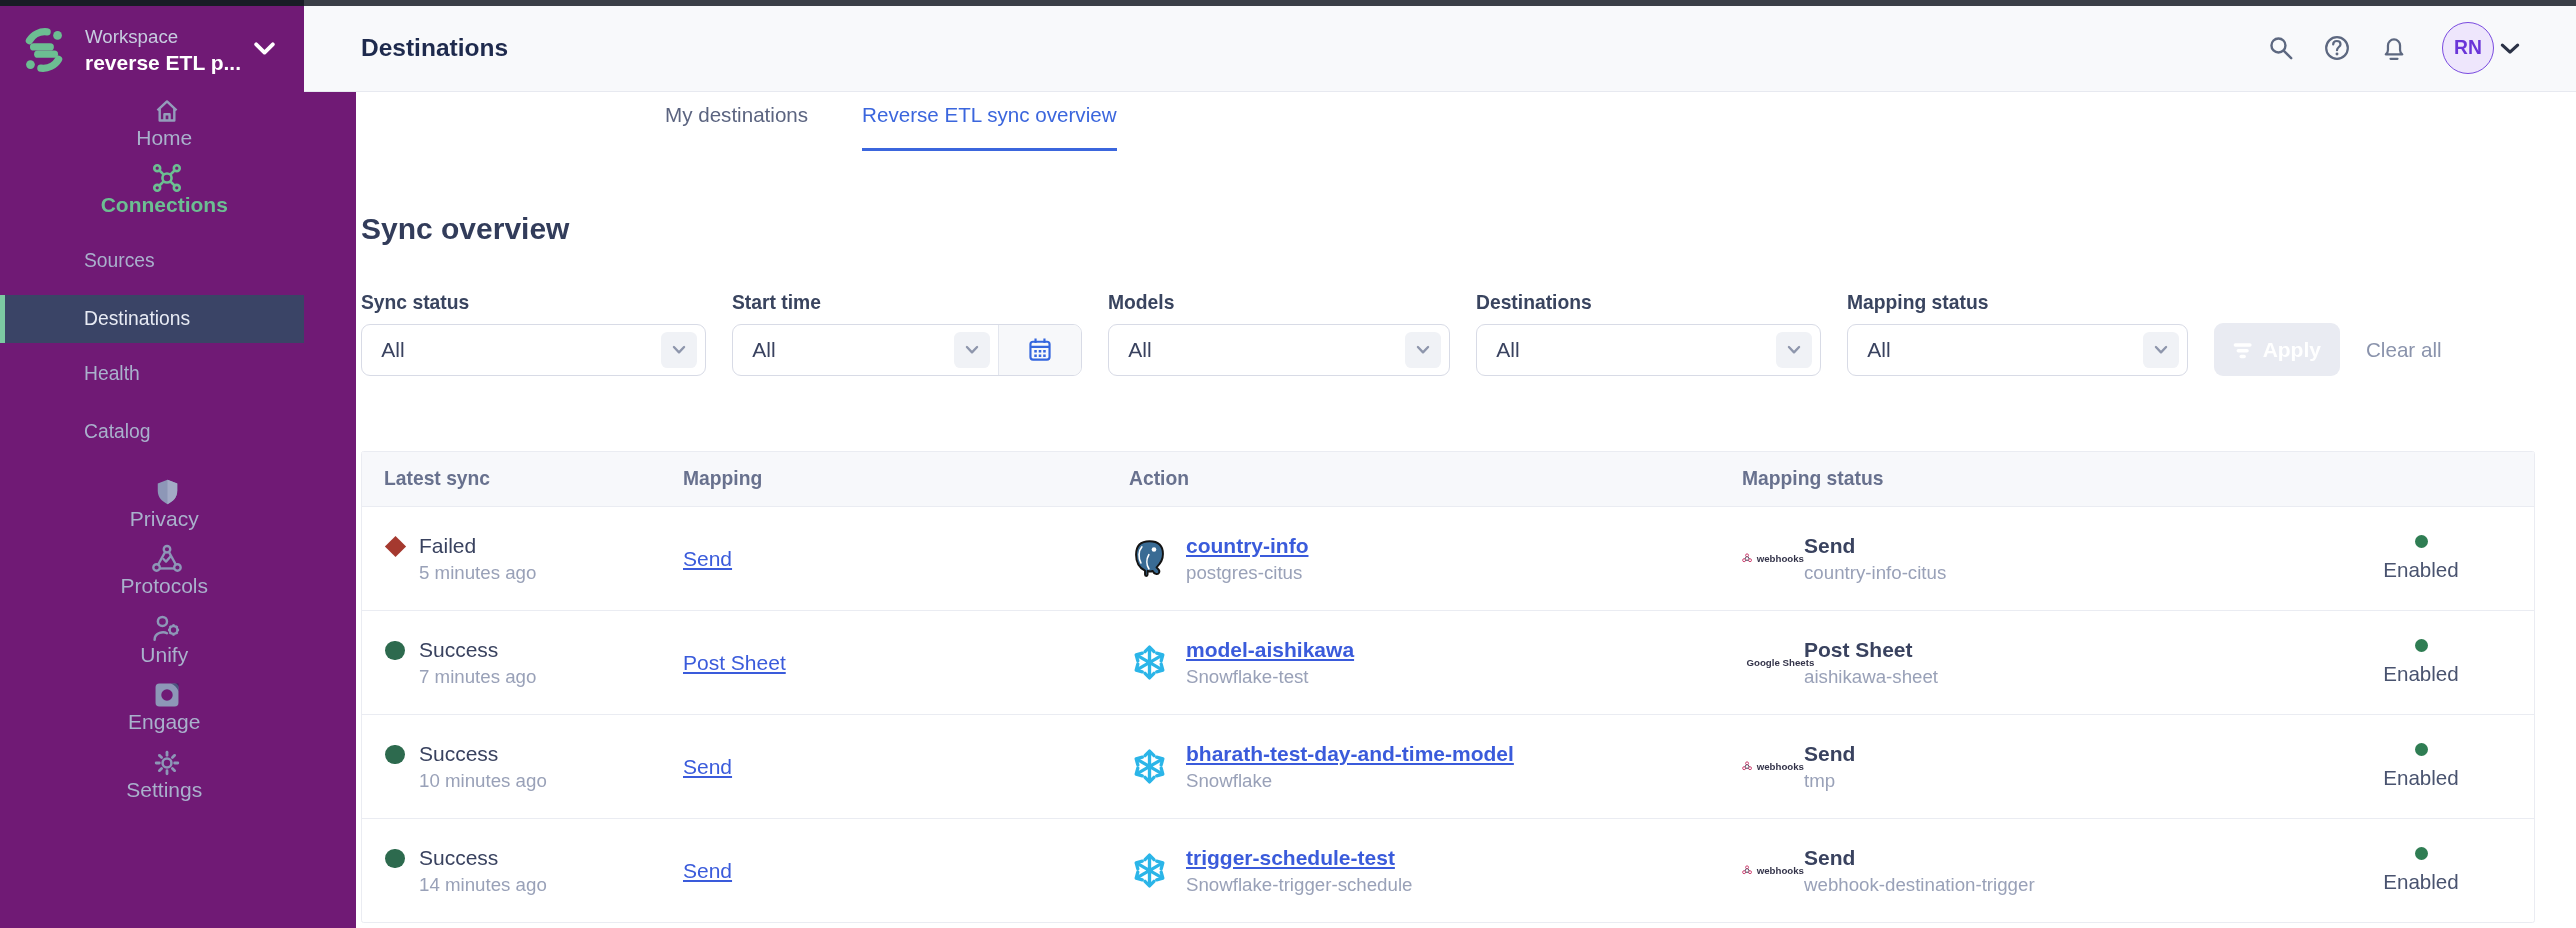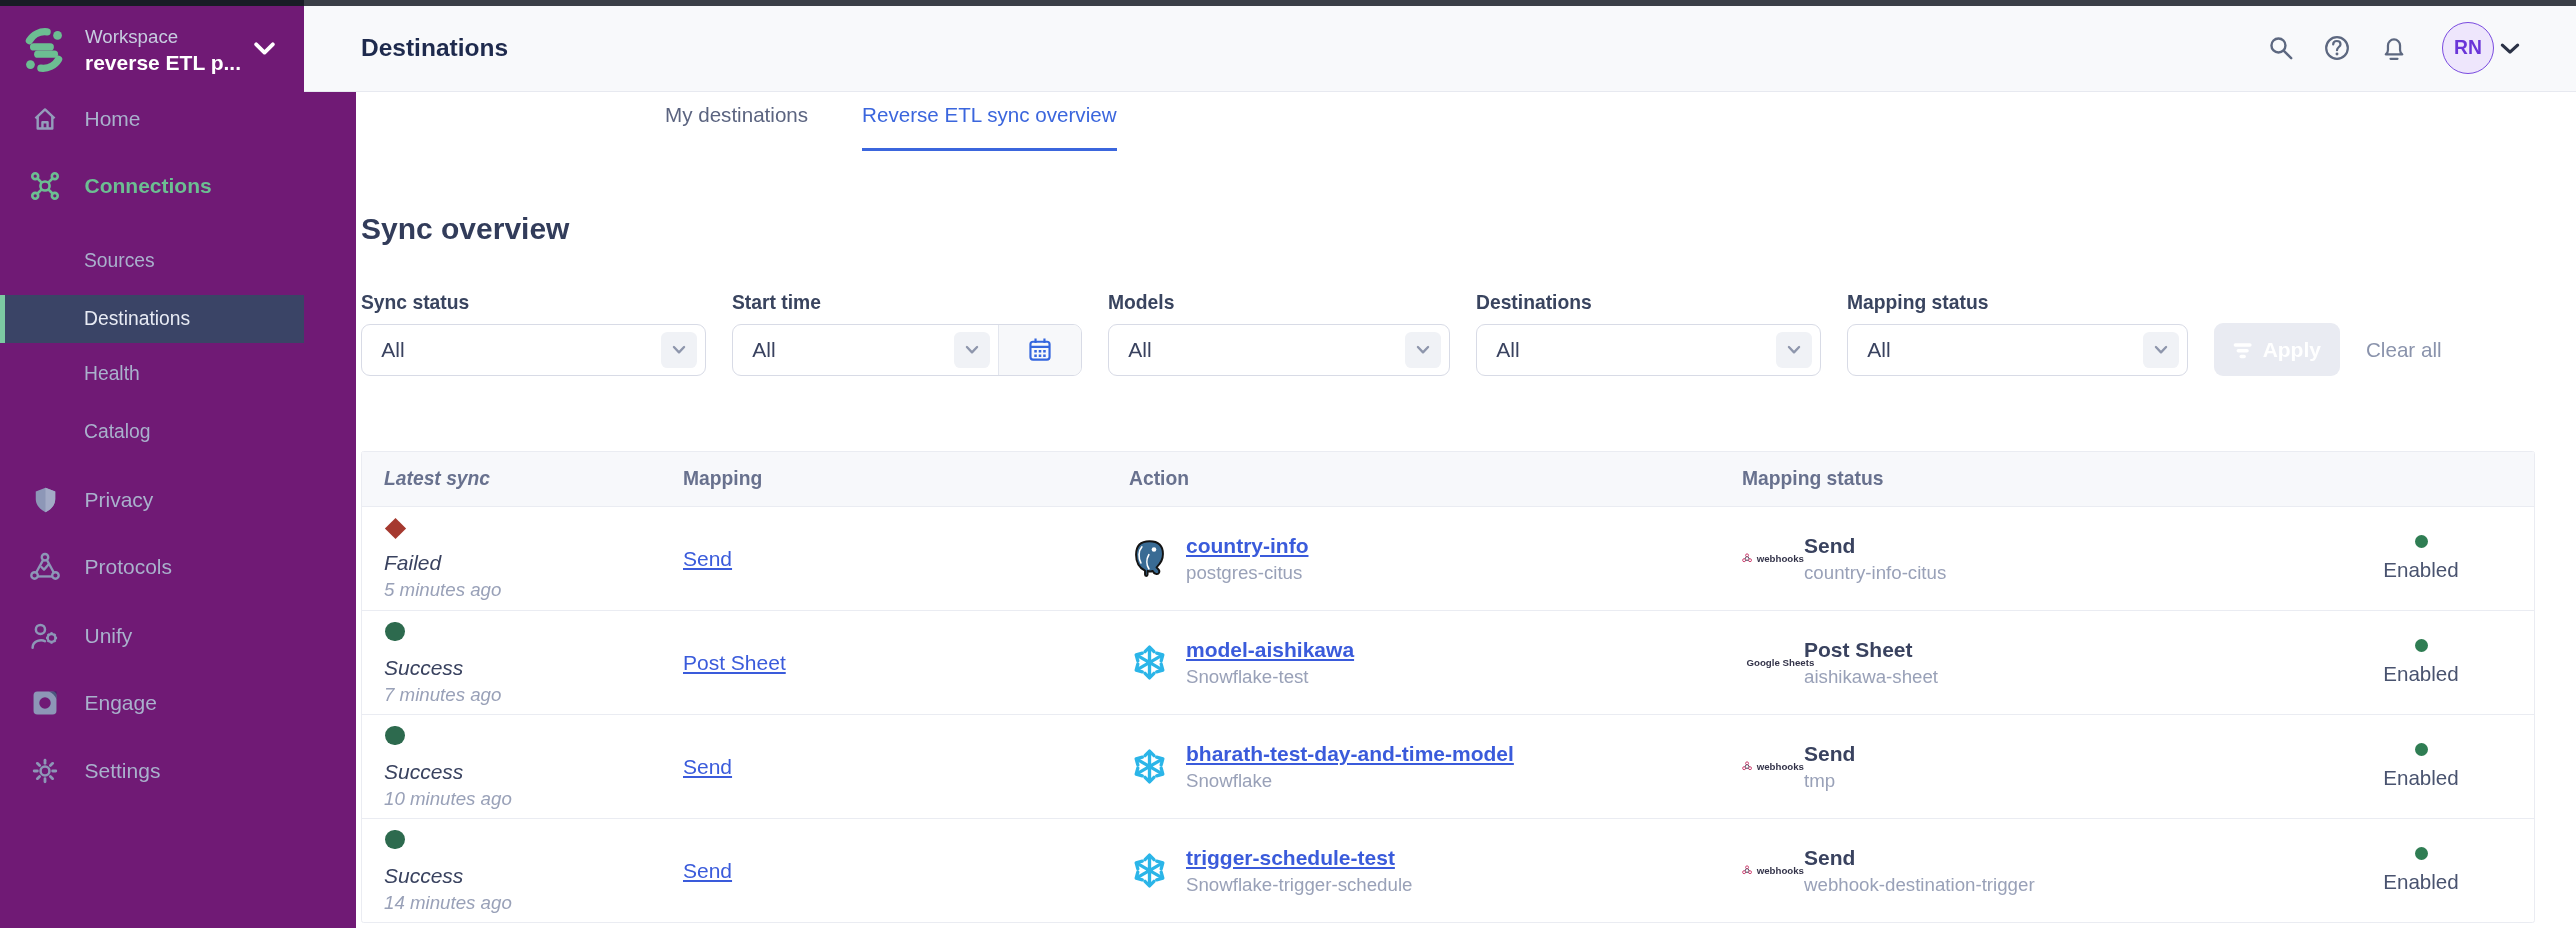--- a/index.html
+++ b/index.html
@@ -11,21 +11,21 @@
   .topstrip { position:absolute; top:0; left:0; width:2576px; height:6.4px; background:#3b3f47; }
   .topstrip-left { position:absolute; top:0; left:0; width:304px; height:6.4px; background:#191c26; }
 
   
   .sidebar { position:absolute; top:6.4px; left:0; width:356px; height:922px; background:#701a75; }
   .ws { position:absolute; top:13px; left:0; width:304px; height:71px; cursor:pointer; }
   .ws-logo { position:absolute; left:19.3px; top:5.2px; width:50px; height:50px; }
   .ws-label { position:absolute; left:85px; top:6.4px; font-size:18.7px; color:#c7cde0; }
   .ws-name { position:absolute; left:85px; top:32px; font-size:21px; font-weight:700; color:#fff; }
   .ws-chev { position:absolute; left:253px; top:22px; }
-  .nav-item { position:absolute; left:0; width:304px; height:46px; display:flex; align-items:center; cursor:pointer; }
+  .nav-item { position:absolute; left:0; width:304px; height:46px; display:flex; align-items:center; cursor:pointer;flex-direction:column; }
   .nav-icon { width:30px; height:30px; margin-left:30px; flex:0 0 30px; display:flex; align-items:center; justify-content:center; }
   .nav-label { margin-left:24.5px; font-size:21px; color:#a9b1cc; }
   .nav-label.green { color:#6cbe92; font-weight:600; }
   .sub-item { position:absolute; left:0; width:304px; height:48px; display:flex; align-items:center; cursor:pointer; }
   .sub-label { margin-left:84px; font-size:19.3px; color:#a9b1cc; }
   .sub-item.active { background:#3a4466; border-left:5.2px solid #7cc9a2; }
   .sub-item.active .sub-label { margin-left:79px; color:#e8ebf4; }
 
   
   .header { position:absolute; top:6.4px; left:304px; width:2272px; height:86px; background:#f8f9fb; border-bottom:1.3px solid #e7e9f0; }
@@ -58,23 +58,23 @@
   .apply-btn { width:126px; height:53px; border:none; border-radius:9px; background:#e9ebf2;
                display:flex; align-items:center; justify-content:center; gap:10.3px; cursor:default; }
   .apply-label { font-size:21px; font-weight:600; color:#fff; }
   .clear-all { height:53px; display:flex; align-items:center; font-size:20.6px; color:#8a93ac; cursor:pointer; }
 
   
   .table { position:absolute; top:451px; left:361px; width:2174px; border:1.3px solid #eaecf2; border-radius:2.6px; background:#fff; }
   .t-grid { display:grid; grid-template-columns:321px 446px 613px 552px 1fr; align-items:center; }
   .t-head { height:54px; background:#f7f8fb; }
   .t-head .t-cell { font-size:19.3px; font-weight:600; color:#68718e; }
-  .t-cell:first-child { padding-left:22px;font-style:italic; }
+  .t-cell:first-child { padding-left:22px; }
   .t-row { height:104px; border-top:1.3px solid #eaecf2; }
-  .c-status { display:flex; align-items:flex-start; gap:13px;flex-direction:column; }
+  .c-status { display:flex; align-items:flex-start; gap:13px; }
   .st-ico { width:22px; display:flex; justify-content:center; margin-top:5.2px; }
   .diamond { width:15px; height:15px; background:#a5392f; transform:rotate(45deg); margin-top:1.9px; }
   .dot-big { width:19.3px; height:19.3px; border-radius:50%; background:#2d6a4e; }
   .st-state { font-size:21px; color:#39425f; line-height:28px; }
   .st-time { font-size:18.7px; color:#99a1b8; line-height:26px; }
   a.blue-link { font-size:21px; color:#3a5bdb; text-decoration:underline; cursor:pointer; }
   .c-model { display:flex; align-items:center; gap:16px; }
   .m-icon { width:41px; height:41px; flex:0 0 41px; }
   .m-name { font-size:21px; font-weight:700; color:#3a5bdb; text-decoration:underline; line-height:28px; cursor:pointer; }
   .m-sub { font-size:18.7px; color:#99a1b8; line-height:26px; }

